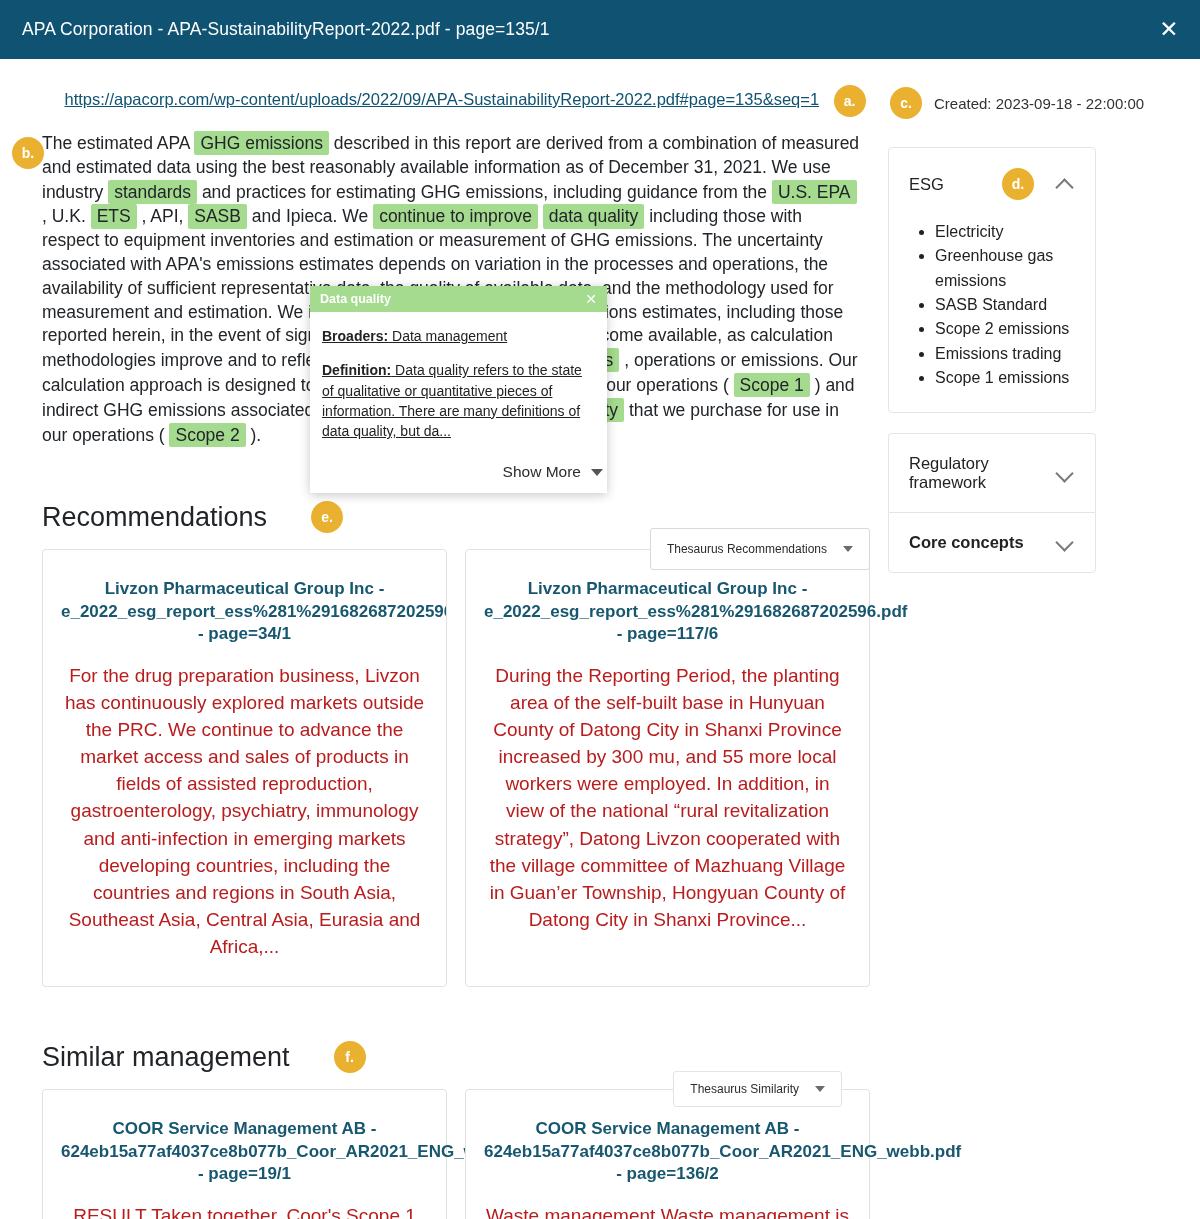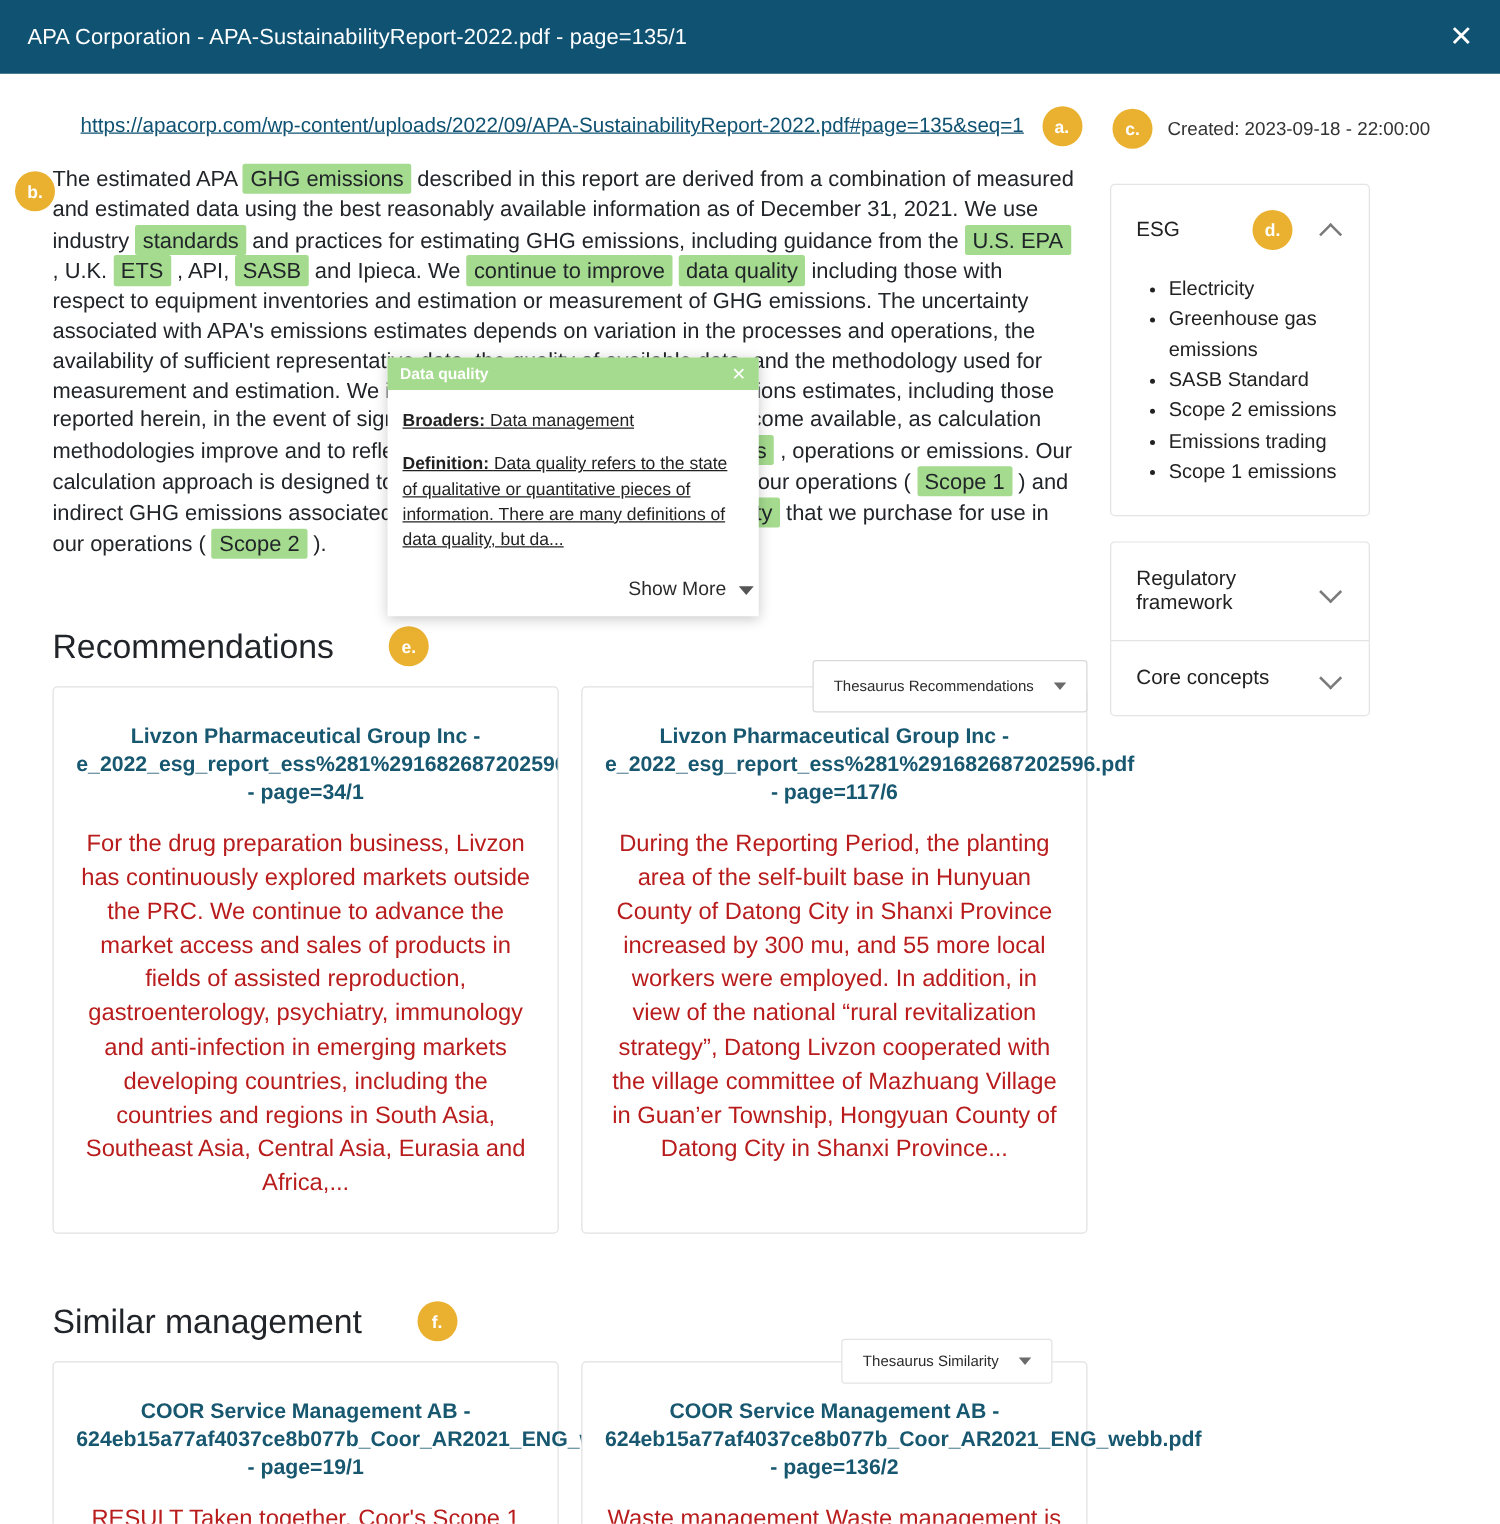--- a/index.html
+++ b/index.html
@@ -247,21 +247,21 @@
     border-bottom:2px solid #7a7a7a;
     transform:rotate(45deg);
     margin-right:4px;
   }
   .chev.up { transform:rotate(-135deg); margin-top:6px; }
   .panel-badge { margin-right:24px; }
   .panel-body { padding:0 20px 22px 20px; }
   .panel-body ul { margin:0; padding-left:26px; }
   .panel-body li { font-size:16px; line-height:1.52; color:#222; }
   .panel.stacked { margin-bottom:0; border-radius:4px 4px 0 0; border-bottom:none; }
-  .panel.stacked-last { border-radius:0 0 4px 4px; margin-bottom:0; }
+  .panel.stacked-last { border-radius:0 0 4px 4px; margin-bottom:0;font-weight:bold; }
 </style>
 </head>
 <body>
 
 <div class="titlebar">
   <span class="titlebar-text">APA Corporation - APA-SustainabilityReport-2022.pdf - page=135/1</span>
   <span class="close-btn">✕</span>
 </div>
 
 <div class="content">

